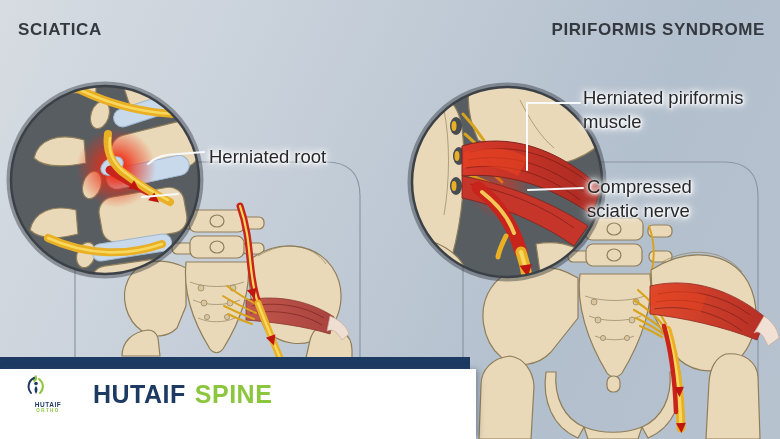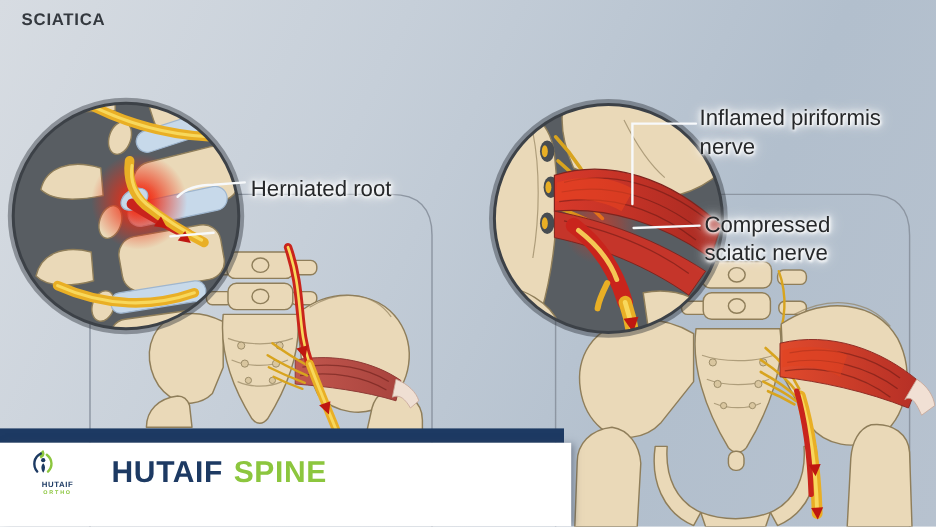--- a/index.html
+++ b/index.html
@@ -11,21 +11,21 @@
     --leader:#f7f9fb; --white:#ffffff;
   }
   html,body{margin:0;padding:0;}
   #stage{
     position:relative; width:780px; height:439px; overflow:hidden;
     background:linear-gradient(115deg,var(--bg-light) 0%,#c6cfd9 35%,var(--bg-dark) 72%,#b7c2cf 100%);
     font-family:"Liberation Sans", sans-serif;
   }
   #art{position:absolute;left:0;top:0;}
   .heading{
-    position:absolute; top:8px; font-size:14px; font-weight:700;
+    position:absolute; top:20px; font-size:17px; font-weight:700;
     letter-spacing:.6px; color:var(--heading-text);
   }
   .heading.left{left:18px;}
   .heading.right{right:15px;}
   .anno{
     position:absolute; font-size:18.5px; line-height:1.3; color:var(--label-text);
     text-shadow:0 0 4px #fff,0 0 6px #fff,0 0 10px #fff,0 0 14px #fff,1px 1px 2px #fff;
   }
   #lbl-herniated{left:209px; top:145px; width:160px;}
   #lbl-lumbar{left:181px; top:186px; width:200px;}
@@ -264,23 +264,24 @@
       <circle cx="507" cy="182" r="95" fill="none" stroke="var(--inset-ring)" stroke-width="2.5"></circle>
     </g>
 
     <path class="leader" d="M148,164 C155,157 165,154 178,154 L204,152"></path>
     <path class="leader" d="M142,197 L178,194"></path>
     <path class="leader" d="M527,170 L527,103 L580,103"></path>
     <path class="leader" d="M528,190 L583,188"></path>
   </svg>
 
   <div class="heading left">SCIATICA</div>
+  <div class="heading right">PIRIFORMIS SYNDROME</div>
 
   <div id="lbl-herniated" class="anno">Herniated root</div>
-  <div id="lbl-inflamed" class="anno">Inflamed piriformis nerve</div>
+  <div id="lbl-inflamed" class="anno">Herniated piriformis muscle</div>
   <div id="lbl-compressed" class="anno">Compressed sciatic nerve</div>
 
   <div id="navy-bar"></div>
   <div id="footer-bar">
     <div id="logo-block">
       <svg width="24" height="26" viewBox="0 0 22 26">
         <path d="M11,1 C8,3 7,6 9,8 C12,7 13,4 11,1 Z" fill="#8cc63e"></path>
         <path d="M9,4 C3,7 2,14 6,19" stroke="#1d3a63" stroke-width="2" fill="none" stroke-linecap="round"></path>
         <path d="M14,5 C19,9 19,15 15,19" stroke="#8cc63e" stroke-width="2" fill="none" stroke-linecap="round"></path>
         <circle cx="11" cy="9.5" r="1.8" fill="#1d3a63"></circle>

